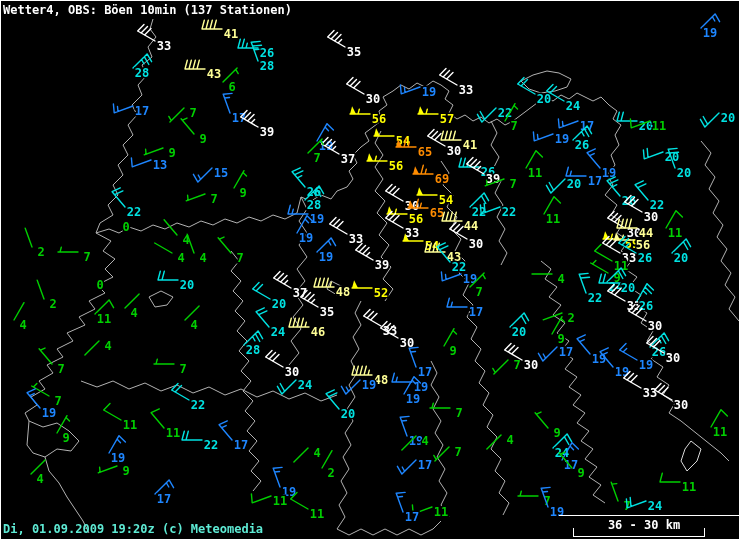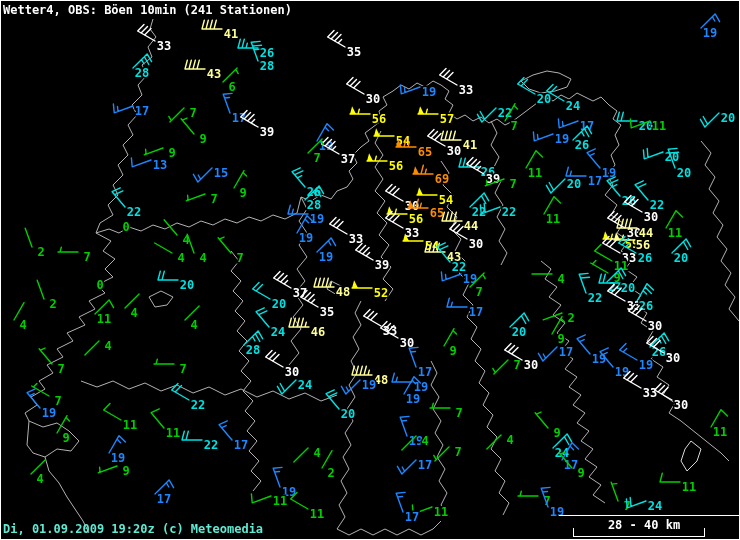--- a/index.html
+++ b/index.html
@@ -795,25 +795,25 @@
           <text x="654" y="509" fill="#00e2e2">24</text>
         </g>
         <g>
           <path class="barb" d="M679,481 L659,481 M659,481 L661.3,472.3" stroke="#00cf00"></path>
           <text x="688" y="490" fill="#00cf00">11</text>
         </g>
       </g>
   </svg>
 
   <div class="titlebar">
-    <span>Wetter4, OBS: Böen 10min (241 Stationen)</span>
+    <span>Wetter4, OBS: Böen 10min (137 Stationen)</span>
   </div>
 
   <div class="statusbar">
     <span>Di, 01.09.2009 19:20z (c) Meteomedia</span>
   </div>
 
   <div class="scalebox">
-    <div class="scale-label">28 - 40 km</div>
+    <div class="scale-label">36 - 30 km</div>
     <div class="scale-bar"></div>
   </div>
 
 </div>
 
 </body></html>

